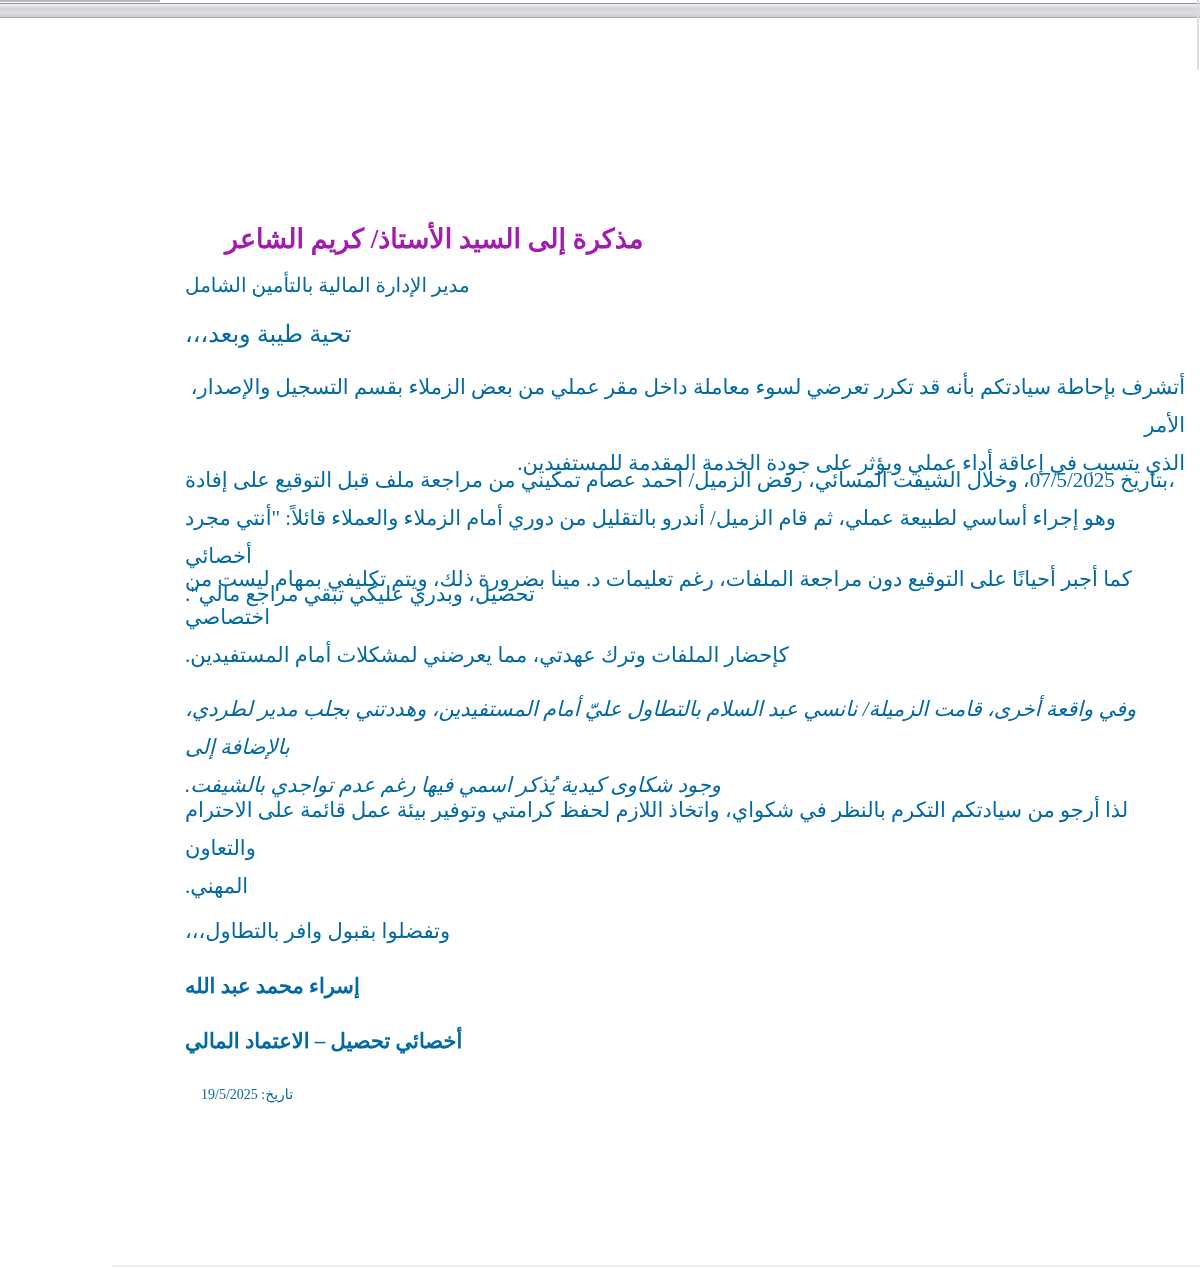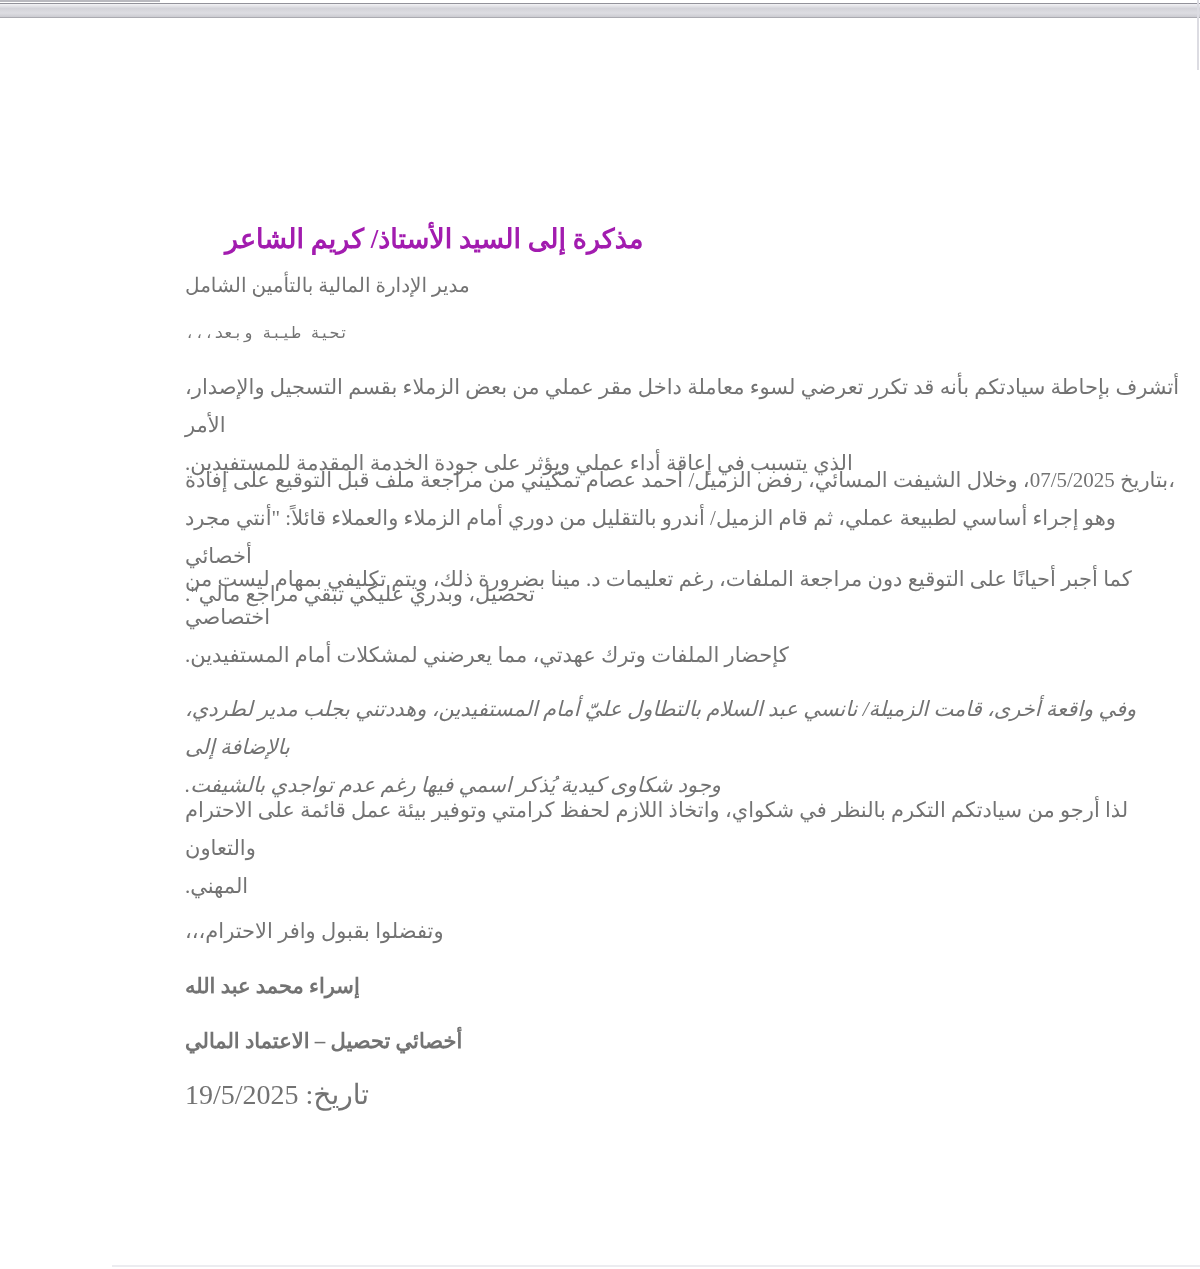--- a/index.html
+++ b/index.html
@@ -15,35 +15,35 @@
     border-top:1px solid #92929a;border-bottom:1px solid #ababb1;
   }
   .corner-mark{position:absolute;top:0;left:0;width:160px;height:2px;background:#b9b9bf;}
   .right-edge{position:absolute;top:0;right:1px;width:2px;height:70px;background:#dcdce2;}
   .bottom-edge{position:absolute;left:112px;right:0;bottom:2px;height:2px;background:#ececf0;}
 
   
   .block{
     position:absolute;left:185px;width:1000px;
     direction:rtl;text-align:left;
-    font-size:21px;line-height:38px;color:#737373;
+    font-size:21px;line-height:38px;color:#0369a1;
     white-space:pre-line;
   }
   .title{top:219px;font-size:27px;line-height:40px;font-weight:bold;color:#a21caf;margin-left:40px;}
   .subtitle{top:266px;font-size:20px;}
-  .greeting{top:315px;font-size:16px;font-family:Liberation Mono, monospace;}
-  .p1{top:368px;}
+  .greeting{top:315px;font-size:24px;}
+  .p1{top:368px;text-align:right;}
   .p2{top:461px;}
   .p3{top:560px;}
   .p4{top:690px;font-style:italic;}
   .p5{top:791px;}
   .closing{top:912px;}
   .sig-name{top:967px;font-weight:bold;}
   .sig-role{top:1022px;font-weight:bold;}
-  .date-line{top:1076px;font-size:28px;}
+  .date-line{top:1076px;font-size:14px;margin-left:16px;}
 </style>
 </head>
 <body>
 
 <div class="scan-top"></div>
 <div class="corner-mark"></div>
 <div class="right-edge"></div>
 <div class="bottom-edge"></div>
 
 <div class="block title">مذكرة إلى السيد الأستاذ/ كريم الشاعر</div>
@@ -55,16 +55,16 @@
 <div class="block p2">،بتاريخ 07/5/2025، وخلال الشيفت المسائي، رفض الزميل/ أحمد عصام تمكيني من مراجعة ملف قبل التوقيع على إفادة
 وهو إجراء أساسي لطبيعة عملي، ثم قام الزميل/ أندرو بالتقليل من دوري أمام الزملاء والعملاء قائلاً: "أنتي مجرد أخصائي
 تحصيل، وبدري عليكي تبقي مراجع مالي".</div>
 <div class="block p3">كما أجبر أحيانًا على التوقيع دون مراجعة الملفات، رغم تعليمات د. مينا بضرورة ذلك، ويتم تكليفي بمهام ليست من اختصاصي
 كإحضار الملفات وترك عهدتي، مما يعرضني لمشكلات أمام المستفيدين.</div>
 <div class="block p4">وفي واقعة أخرى، قامت الزميلة/ نانسي عبد السلام بالتطاول عليّ أمام المستفيدين، وهددتني بجلب مدير لطردي، بالإضافة إلى
 وجود شكاوى كيدية يُذكر اسمي فيها رغم عدم تواجدي بالشيفت.</div>
 <div class="block p5">لذا أرجو من سيادتكم التكرم بالنظر في شكواي، واتخاذ اللازم لحفظ كرامتي وتوفير بيئة عمل قائمة على الاحترام والتعاون
 المهني.</div>
 
-<div class="block closing">وتفضلوا بقبول وافر الاحترام،،،</div>
+<div class="block closing">وتفضلوا بقبول وافر بالتطاول،،،</div>
 <div class="block sig-name">إسراء محمد عبد الله</div>
 <div class="block sig-role">أخصائي تحصيل – الاعتماد المالي</div>
 <div class="block date-line">تاريخ: 19/5/2025</div>
 
 </body></html>

